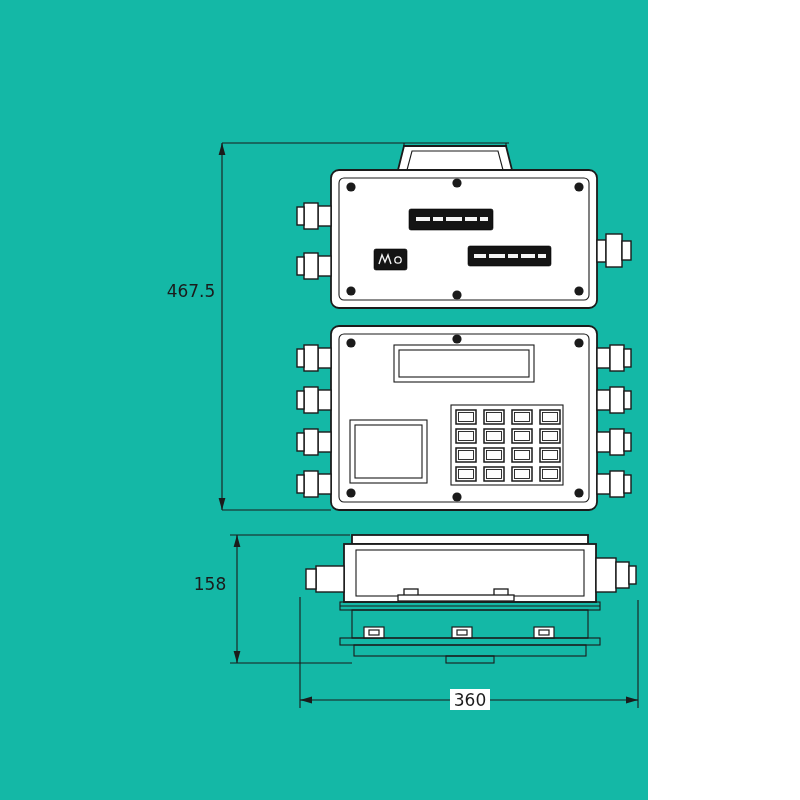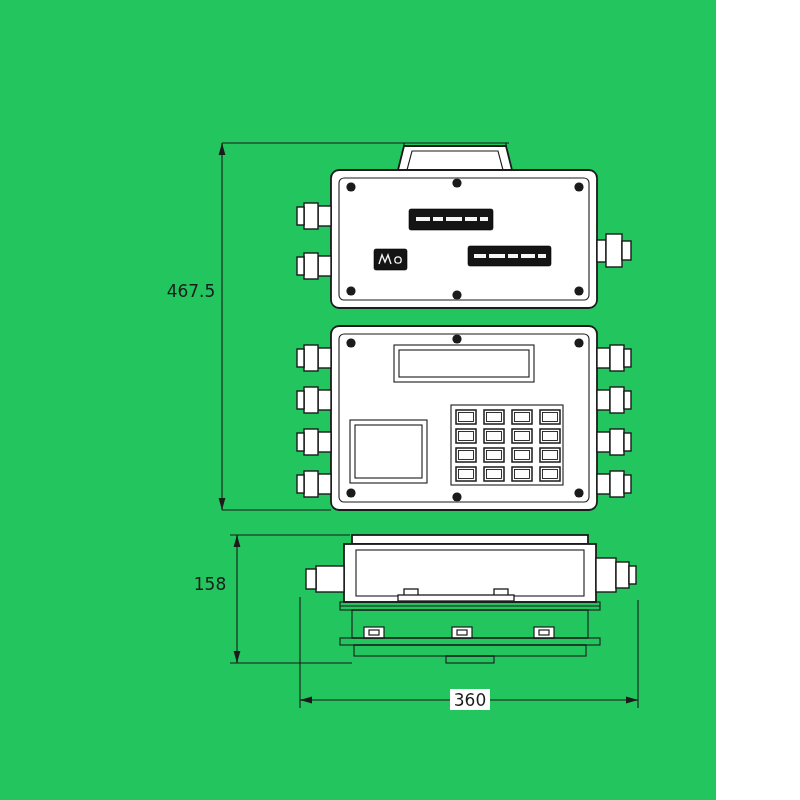--- a/index.html
+++ b/index.html
@@ -5,23 +5,23 @@
   html, body {
     margin: 0;
     padding: 0;
     background: #ffffff;
     width: 800px;
     height: 800px;
     font-family: "DejaVu Sans", sans-serif;
   }
   .stage {
     position: relative;
-    width: 716px;
+    width: 648px;
     height: 800px;
-    background: #22c55e;
+    background: #14b8a6;
     overflow: hidden;
   }
   svg { display: block; }
   .outline  { fill: #ffffff; stroke: #1b1b1b; stroke-width: 1.8; }
   .outline2 { fill: none;    stroke: #1b1b1b; stroke-width: 1.1; }
   .thin     { fill: none;    stroke: #1b1b1b; stroke-width: 1.1; }
   .plate    { fill: #141414; stroke: #000;    stroke-width: 0.6; }
   .platemark{ fill: #f5f5f5; }
   .dimline  { stroke: #1b1b1b; stroke-width: 1.1; fill: none; }
   .dimtext  { fill: #1b1b1b; font-size: 17px; font-family: "DejaVu Sans", sans-serif; }

